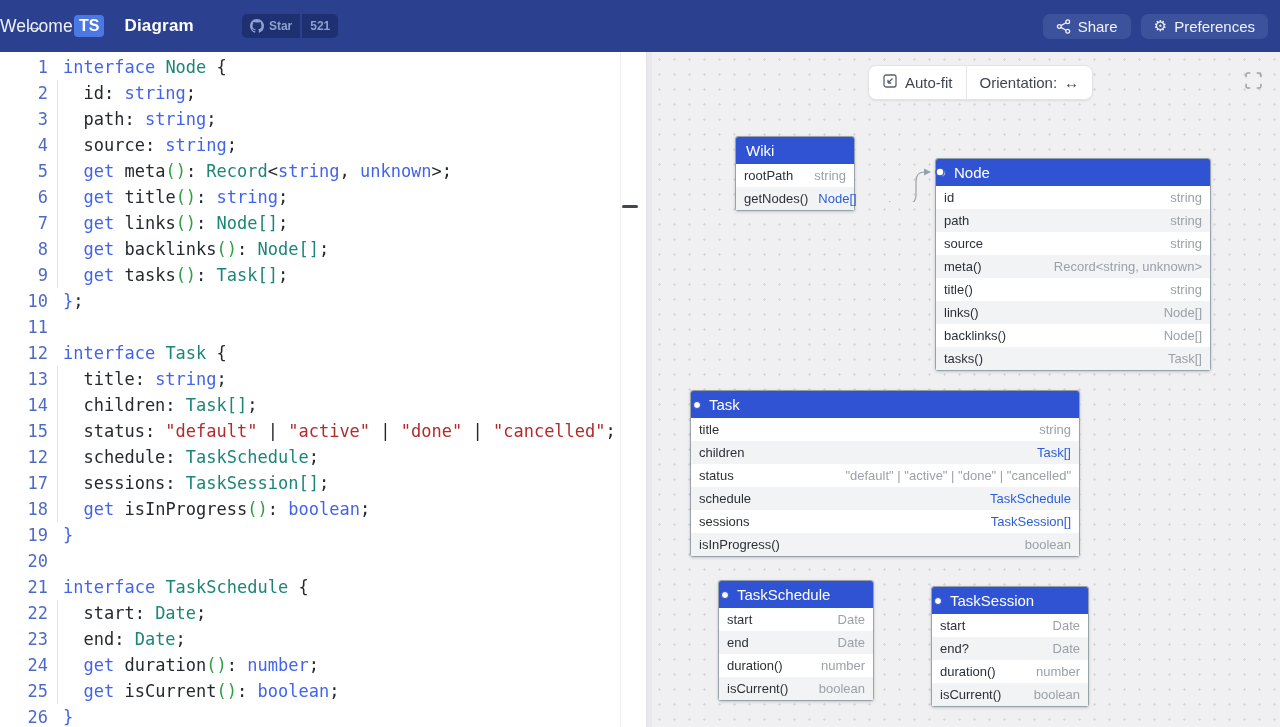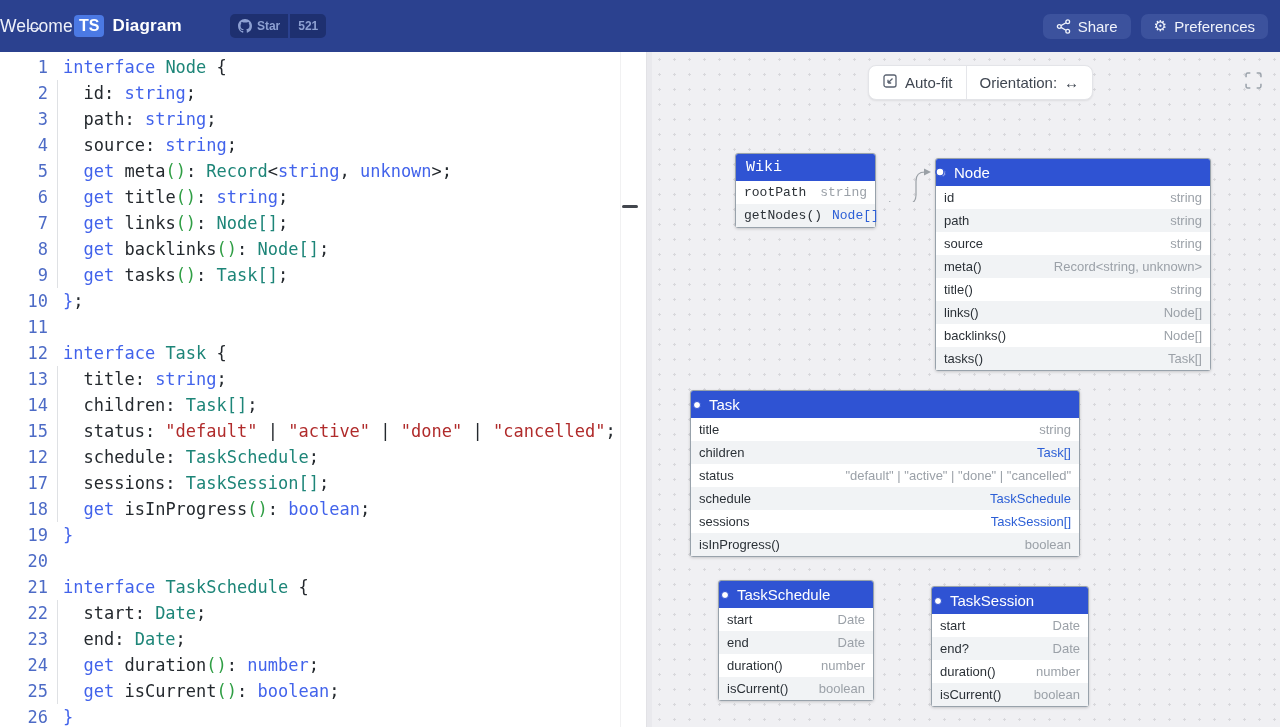--- a/index.html
+++ b/index.html
@@ -4,21 +4,21 @@
 <style>
   * { margin:0; padding:0; box-sizing:border-box; }
   html,body { width:1280px; height:727px; overflow:hidden; background:#fff;
               font-family:"Liberation Sans", sans-serif; }
 
   
   .navbar { position:relative; height:52px; background:#2b418f; display:flex; align-items:center;
             color:#fff; padding:0 12px; }
   .nav-left { display:flex; align-items:center; gap:10px; }
   .back-arrow { width:44px; text-align:center; font-size:19px; color:#e8ecf8; cursor:pointer; }
-  .logo { display:flex; align-items:center; gap:8px; margin-left:8px; cursor:pointer; }
+  .logo { display:flex; align-items:center; gap:20px; margin-left:8px; cursor:pointer; }
   .logo-ts { background:#4b79e4; color:#fff; font-weight:bold; font-size:16px;
              padding:3px 5px; border-radius:4px; line-height:1; }
   .logo-text { font-weight:bold; font-size:17px; color:#fff; letter-spacing:.2px; }
   .star-badge { display:flex; margin-left:14px; font-size:12px; font-weight:bold; color:#8da0d2; cursor:pointer;padding-left:24px; }
   .star-seg { background:rgba(10,22,64,.38); padding:5px 8px; display:flex; align-items:center; gap:5px; }
   .star-seg.l { border-radius:5px 0 0 5px; }
   .star-seg.r { border-radius:0 5px 5px 0; margin-left:2px; }
   .gh-icon svg { display:block; }
   .nav-title { position:absolute; left:0; right:0; text-align:left; font-size:17.5px; color:#eef1fa; pointer-events:none; }
   .nav-right { margin-left:auto; display:flex; gap:10px; }
@@ -255,21 +255,21 @@
         <path d="M431,445 h44 q8,0 8,8 v61 q0,8 -8,8 H12 q-9,0 -9,9 v2 q0,9 9,9 h38" class="edge"></path>
         <polygon points="431,442 437,445 431,448" class="esrc"></polygon>
         <polygon points="51,538.5 58,542 51,545.5" class="earr"></polygon>
         <circle cx="71" cy="542" r="4" class="ecir"></circle>
         <path d="M431,468 h8 q8,0 8,8 v22 q0,8 -8,8 H249 q-8,0 -8,8 v27 q0,8 8,8 h6" class="edge"></path>
         <polygon points="431,465 437,468 431,471" class="esrc"></polygon>
         <polygon points="256,545.5 263,549 256,552.5" class="earr"></polygon>
         <circle cx="273" cy="549" r="4" class="ecir"></circle>
       </svg>
     <div id="entities">
-        <div class="entity" style="left: 83px; top: 101px; width: 141px; font-family: Liberation Mono, monospace;">
+        <div class="entity" style="left: 83px; top: 84px; width: 120px;">
           <div class="ehead"><span>Wiki</span></div>
           <div class="erow">
             <span class="ek">rootPath</span>
             <span class="ev">string</span>
           </div>
           <div class="erow alt">
             <span class="ek">getNodes()</span>
             <span class="ev link">Node[]</span>
           </div>
         </div>

